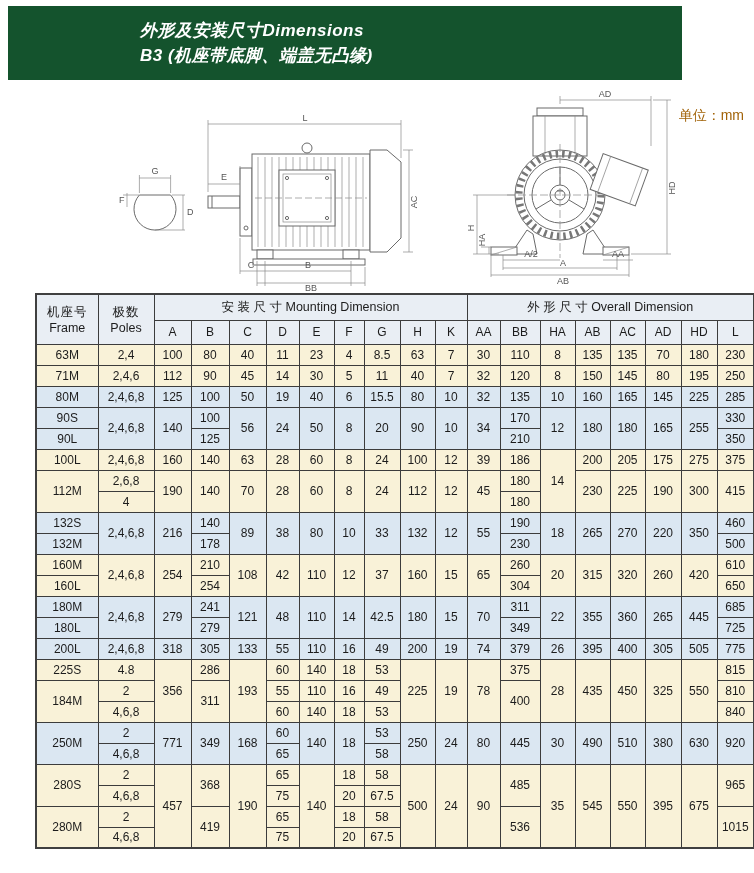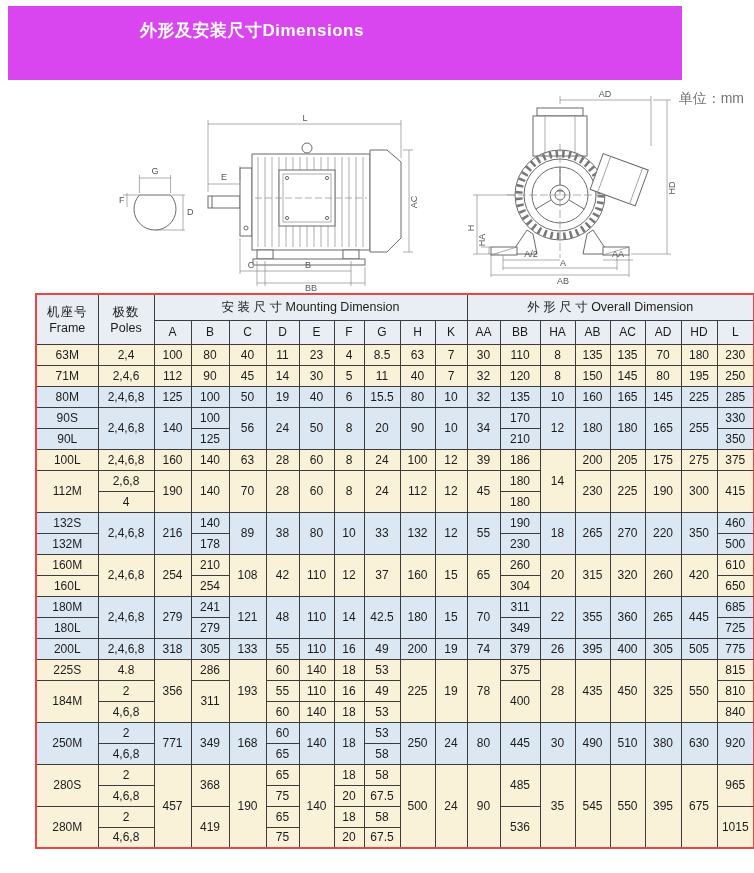--- a/index.html
+++ b/index.html
@@ -4,57 +4,58 @@
 <style>
   * { margin:0; padding:0; box-sizing:border-box; }
   html,body { background:#fff; }
   body {
     width:754px; height:873px; position:relative; overflow:hidden;
     font-family:"Liberation Sans", sans-serif; color:#1c1c1c;
   }
   
   .banner {
     position:absolute; left:8px; top:6px; width:674px; height:74px;
-    background:#d946ef; color:#fff; padding:12px 0 0 132px;
+    background:#14532d; color:#fff; padding:12px 0 0 132px;font-style:italic;
   }
   .banner .line1 { font-size:17px; font-weight:bold; letter-spacing:.5px; line-height:25px; }
   .banner .line2 { font-size:17px; font-weight:bold; letter-spacing:.5px; line-height:25px; }
   
-  .unit { position:absolute; top:90px; right:10px; font-size:14px; color:#737373; }
+  .unit { position:absolute; top:107px; right:10px; font-size:14px; color:#a16207; }
   
   .diag { position:absolute; }
   .diag svg { display:block; }
   .dline { stroke:#6a6a6a; stroke-width:1; fill:none; }
   .dthin { stroke:#8a8a8a; stroke-width:.7; fill:none; }
   .dwhite { fill:#fff; stroke:#6a6a6a; stroke-width:1; }
   .dtext { font-family:"Liberation Sans",sans-serif; font-size:9px; fill:#555; }
   
   .table-wrap { position:absolute; left:35px; top:293px; width:718px; }
   table.dim-table {
     width:718px; border-collapse:collapse; table-layout:fixed;
     font-size:12px; color:#1c1c1c;
   }
   table.dim-table th, table.dim-table td {
     border:1px solid #3c3c3c; text-align:center; vertical-align:middle;
     padding:0 1px; overflow:hidden;
   }
-  table.dim-table { border:2px solid #ef4444; }
+  table.dim-table { border:2px solid #404040; }
   table.dim-table thead th { background:#e9eef4; font-weight:normal; }
   table.dim-table thead tr.h1 th { height:26px; font-size:12.5px; }
   table.dim-table thead tr.h2 th { height:24px; }
   table.dim-table td { height:21px; }
   tr.cream td { background:#f9f2d8; }
   tr.blue  td { background:#dbe7f2; }
   .zh { letter-spacing:1px; }
 </style>
 </head>
 <body>
 
 <div class="banner">
   <div class="line1">外形及安装尺寸Dimensions</div>
+  <div class="line2">B3 (机座带底脚、端盖无凸缘)</div>
 </div>
 
 <div class="unit">单位：mm</div>
 
 <div class="diag" style="left:117px; top:163px; width:76px; height:82px;">
   <svg width="76" height="82" viewBox="0 0 76 82">
     <defs>
       <pattern id="hatch" width="5" height="5" patternTransform="rotate(45)" patternUnits="userSpaceOnUse">
         <line x1="0" y1="0" x2="0" y2="5" stroke="#8a8a8a" stroke-width="1"></line>
       </pattern>

